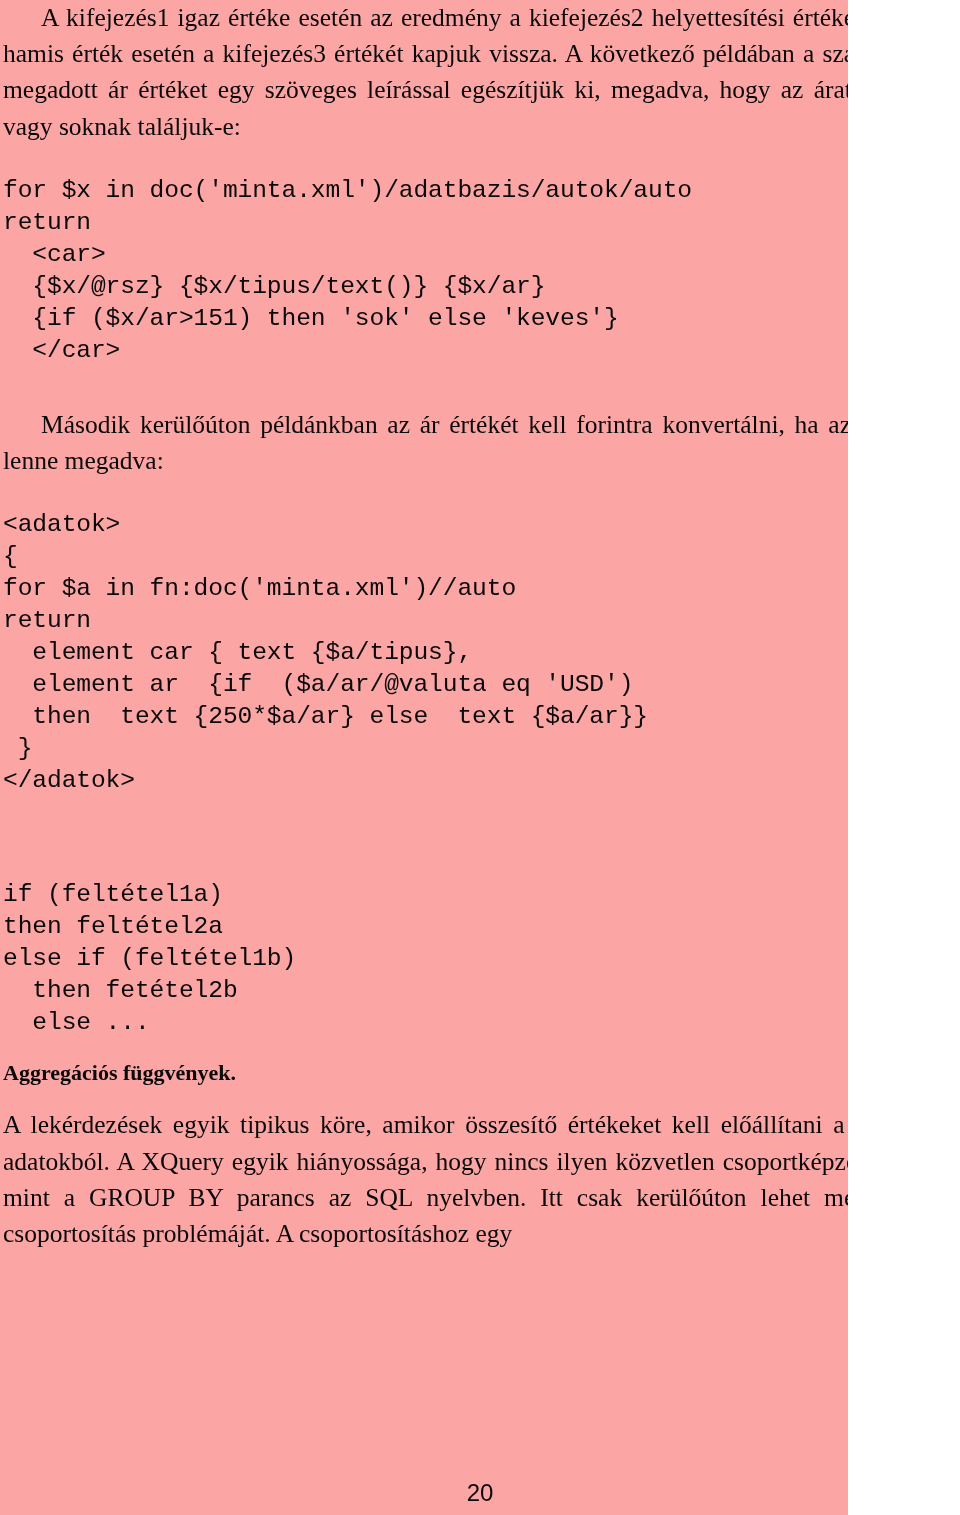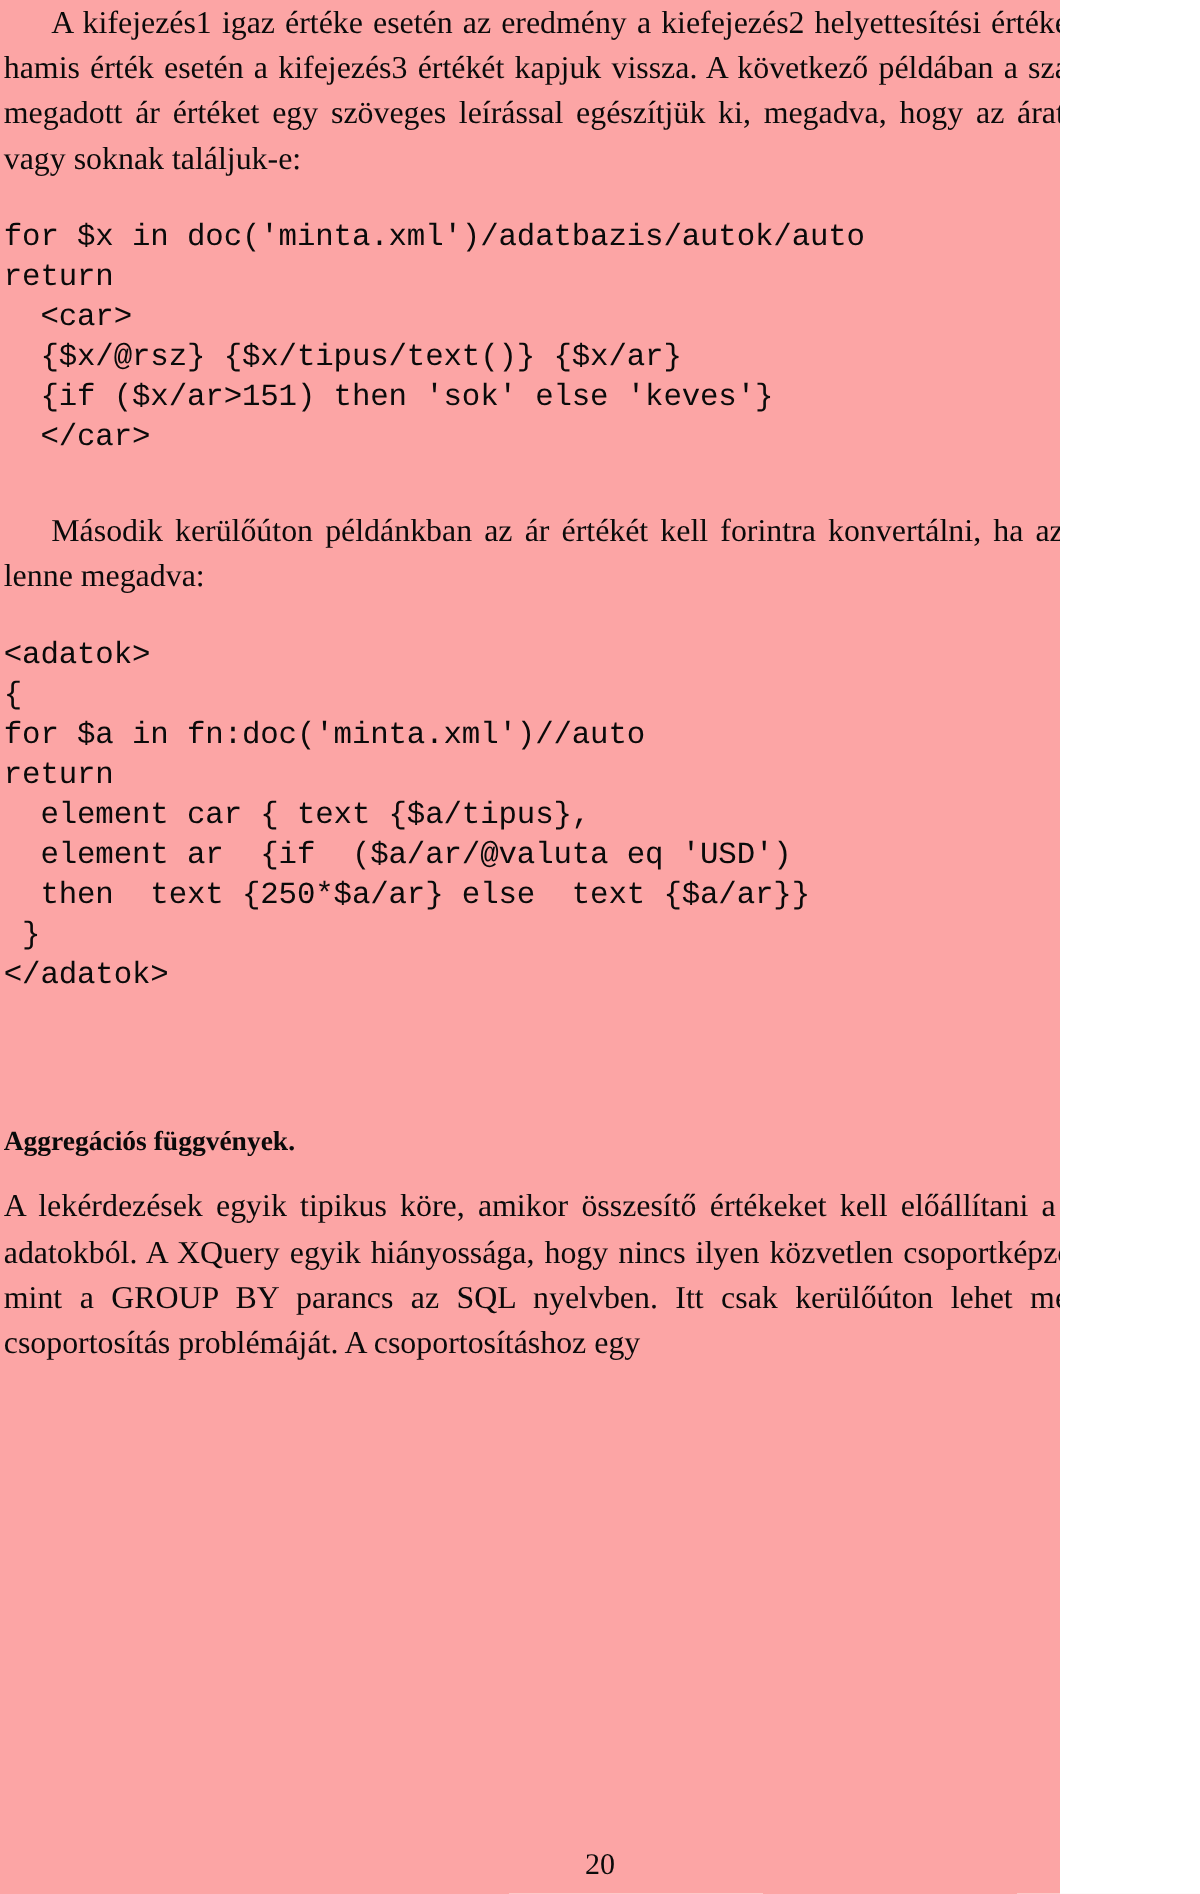--- a/index.html
+++ b/index.html
@@ -56,21 +56,21 @@
   .gap-sm { height: 16px; }
   .gap-md { height: 30px; }
   .gap-lg { height: 40px; }
   .gap-xl { height: 52px; }
   .folio {
     position: absolute;
     left: 0;
     top: 1479px;
     width: 960px;
     text-align: center;
-    font-family: Liberation Serif, serif;
+    font-family: Liberation Sans, sans-serif;
     font-size: 24px;
     color: #0a0a0a;
   }
 </style>
 </head>
 <body>
 
 <div class="page">
   <div class="content">
 
@@ -99,20 +99,25 @@
   element ar  {if  ($a/ar/@valuta eq 'USD')
   then  text {250*$a/ar} else  text {$a/ar}}
  }
 &lt;/adatok&gt;</pre>
 
     <div class="gap-xl"></div>
 
 
     <div class="gap-md"></div>
 
+    <pre class="code">if (feltétel1a)
+then feltétel2a
+else if (feltétel1b)
+  then fetétel2b
+  else ...</pre>
 
     <div class="gap-sm"></div>
 
     <h3 class="runhead">Aggregációs függvények.</h3>
 
     <div class="gap-sm"></div>
 
     <p class="para noindent">A lekérdezések egyik tipikus köre, amikor összesítő értékeket kell előállítani a részletező adatokból. A XQuery egyik hiányossága, hogy nincs ilyen közvetlen csoportképző operátor, mint a GROUP BY parancs az SQL nyelvben. Itt csak kerülőúton lehet megoldani a csoportosítás problémáját. A csoportosításhoz egy</p>
 
   </div>

